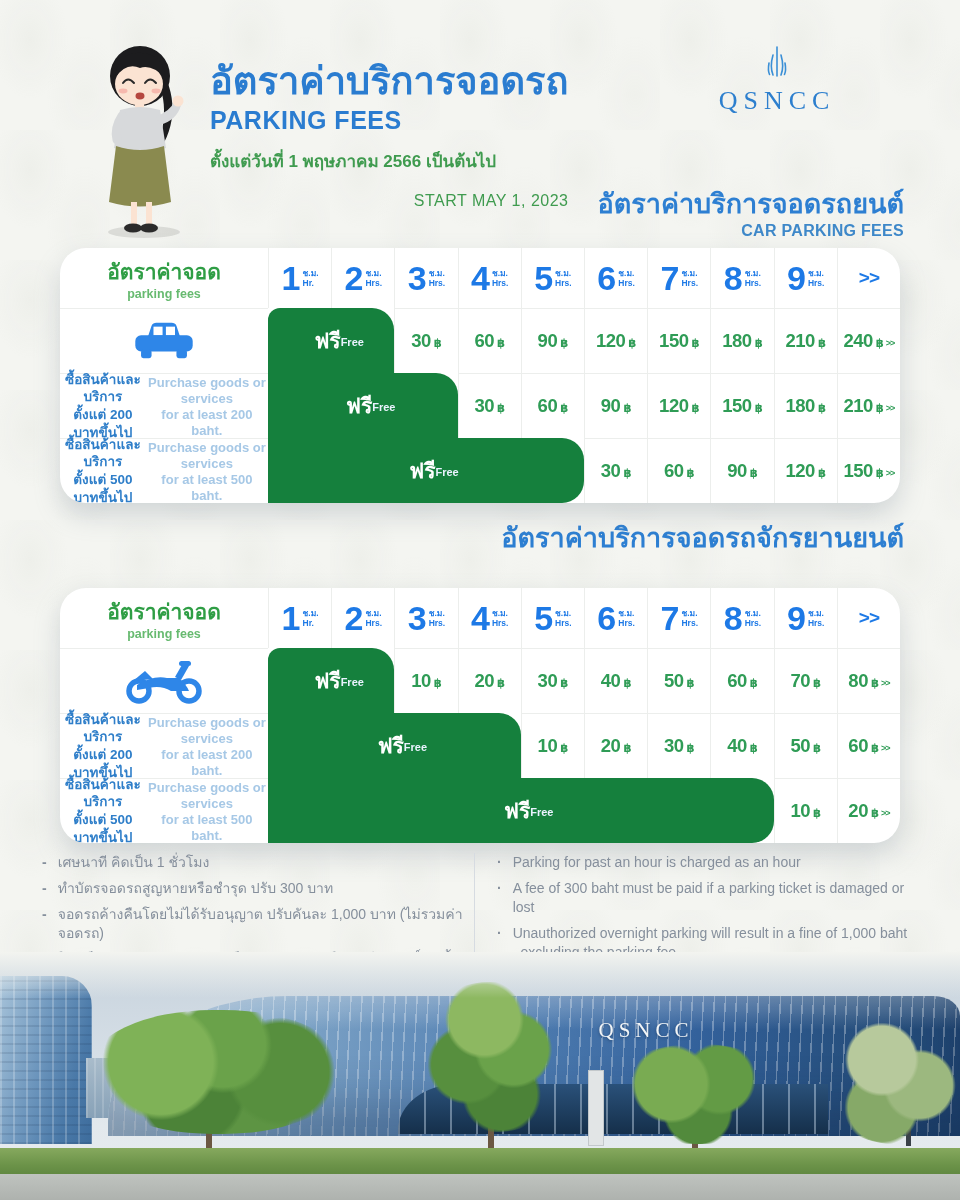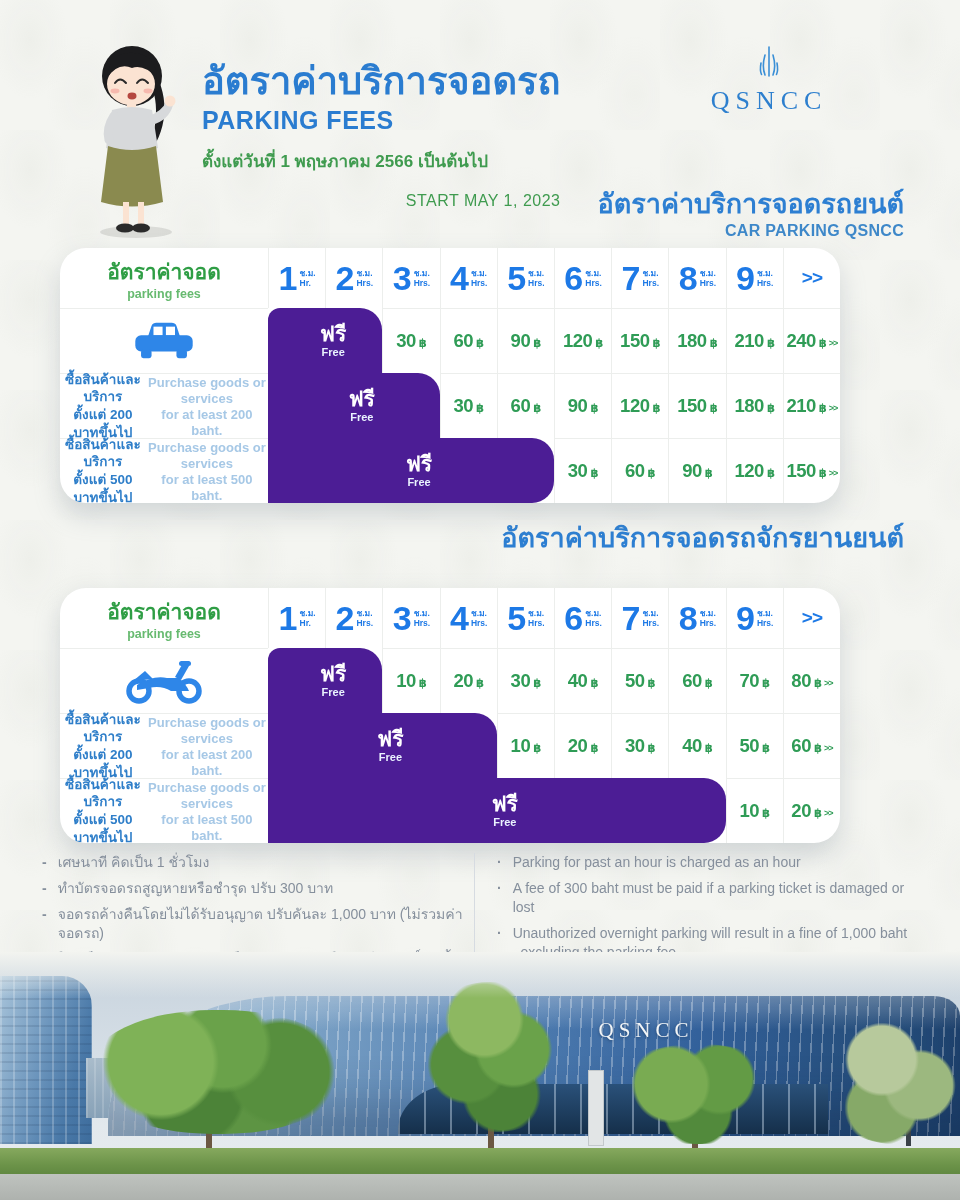--- a/index.html
+++ b/index.html
@@ -11,39 +11,39 @@
   }
   .canvas { position:absolute; inset:0; width:960px; height:1200px;
     background:
       radial-gradient(55px 85px at 30px 40px, rgba(185,190,180,.10), transparent 70%),
       radial-gradient(55px 85px at 85px 95px, rgba(185,190,180,.08), transparent 70%),
       #f4f5f1;
     background-size:110px 130px, 110px 130px, auto;
   }
 
   
-  .header { position:absolute; left:0; top:0; width:892px; height:245px; }
+  .header { position:absolute; left:8px; top:0; width:892px; height:245px; }
   .mascot { position:absolute; left:82px; top:34px; width:110px; height:205px; }
   .title-block { position:absolute; left:202px; top:62px; }
   .title-th { font-size:38px; font-weight:800; color:#2a7cd0; line-height:1.05; }
   .title-en { font-size:25px; font-weight:800; color:#2a7cd0; letter-spacing:.5px; margin-top:4px; }
   .date-th  { font-size:17px; font-weight:700; color:#3f9b4f; margin-top:12px; }
   .date-en  { font-size:16px; font-weight:400; color:#3f9b4f; letter-spacing:.5px; margin-top:18px;text-align:right; }
   .logo { position:absolute; right:58px; top:46px; width:130px; text-align:center; }
   .logo-word { font-family:"Liberation Serif","DejaVu Serif",serif; font-size:26px; color:#2d7fce; letter-spacing:6px; margin-top:4px; }
 
   
   .section-title { position:absolute; right:56px; text-align:right; }
   .section-title .th { font-size:27px; font-weight:800; color:#2d7fd2; line-height:1.1; }
   .section-title .en { font-size:16px; font-weight:800; color:#3e88c9; letter-spacing:.3px; margin-top:2px; }
   .st-car  { top:190px; }
   .st-moto { top:524px; }
 
   
-  .fee-card { position:absolute; left:60px; width:780px; height:255px;
+  .fee-card { position:absolute; left:60px; width:840px; height:255px;
     background:#fff; border-radius:26px; overflow:hidden;
     box-shadow:0 12px 26px rgba(130,142,155,.30);
     display:grid; grid-template-columns:208px repeat(10,1fr);
     grid-template-rows:60px repeat(3,65px); }
   .card-car  { top:248px; }
   .card-moto { top:588px; }
 
   .cell { display:flex; align-items:center; justify-content:center; }
   .corner { flex-direction:column; }
   .corner-th { font-size:21px; font-weight:800; color:#2f9e45; }
@@ -52,21 +52,21 @@
   .hcell { border-left:1px solid #eceeec; }
   .hnum { font-size:34px; font-weight:800; color:#1d79e6; letter-spacing:-1px; }
   .hunit { margin-left:3px; font-size:8.5px; font-weight:700; color:#1d79e6; line-height:1.2; text-align:left; }
   .harrow { font-size:19px; font-weight:800; color:#1d79e6; letter-spacing:-1px; }
 
   .labcell { border-top:1px solid #eceeec; text-align:center; }
   .lab-th { font-size:13.5px; font-weight:800; color:#2e7ec9; line-height:1.3; white-space:pre-line; }
   .lab-en { font-size:13px; font-weight:600; color:#a6c8e6; line-height:1.25; margin-top:2px; white-space:pre-line; }
   .iconcell svg { display:block; }
 
-  .bar { background:#4c1d95; flex-direction:column; border-radius:0 22px 0 0; z-index:1;padding-left:16px; }
+  .bar { background:#15803d; flex-direction:row; border-radius:0 22px 0 0; z-index:1;padding-left:16px; }
   .bar-first { border-radius:12px 22px 0 0; }
   .bar-last  { border-radius:0 22px 22px 0; }
   .free-th { color:#fff; font-size:21px; font-weight:800; line-height:1; }
   .free-en { color:#eaf3ff; font-size:11px; font-weight:600; margin-top:2px; }
 
   .vcell { border-left:1px solid #eceeec; border-top:1px solid #eceeec; color:#2f9c56; }
   .vnum { font-size:18.5px; font-weight:700; letter-spacing:-.5px; }
   .vbaht { font-size:11.5px; font-weight:700; margin-left:3px; margin-top:3px; }
   .vmore { font-size:9px; font-weight:800; margin-left:2px; margin-top:4px; letter-spacing:-1px; }
 
@@ -189,21 +189,21 @@
           <path d="M5 17 C4.3 21 4.3 26 5.5 28.5"></path>
           <path d="M21 17 C21.7 21 21.7 26 20.5 28.5"></path>
         </g>
       </svg>
       <div class="logo-word">QSNCC</div>
     </div>
   </div>
 
   <div class="section-title st-car">
     <div class="th">อัตราค่าบริการจอดรถยนต์</div>
-    <div class="en">CAR PARKING QSNCC</div>
+    <div class="en">CAR PARKING FEES</div>
   </div>
   <div class="section-title st-moto">
     <div class="th">อัตราค่าบริการจอดรถจักรยานยนต์</div>
   </div>
 
   <div class="fee-card card-car">
       <div class="cell corner">
         <div class="corner-th">อัตราค่าจอด</div>
         <div class="corner-en">parking fees</div>
       </div>

